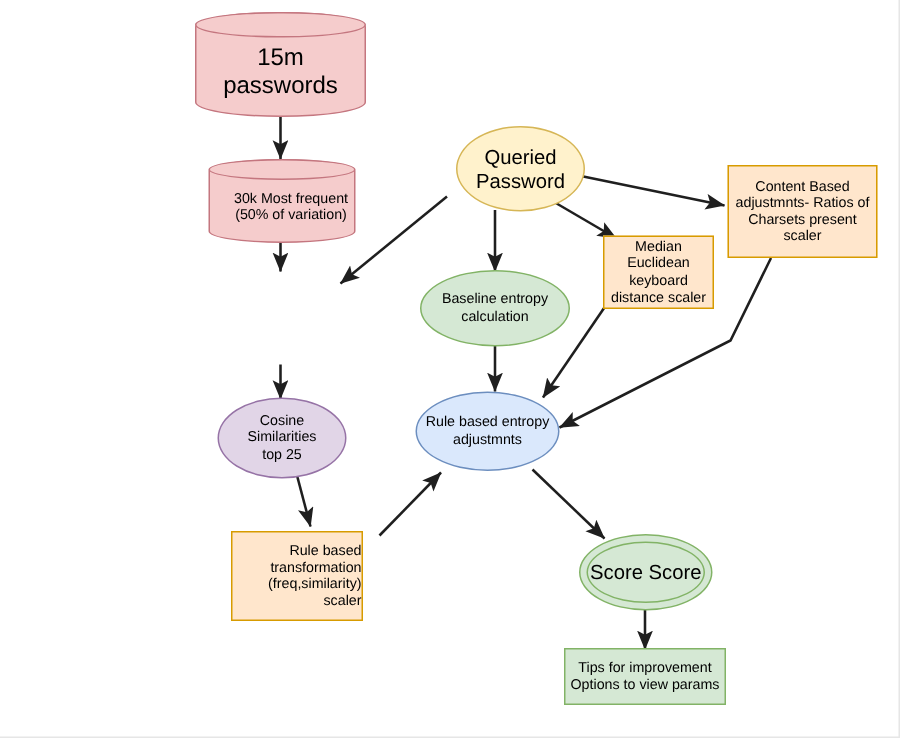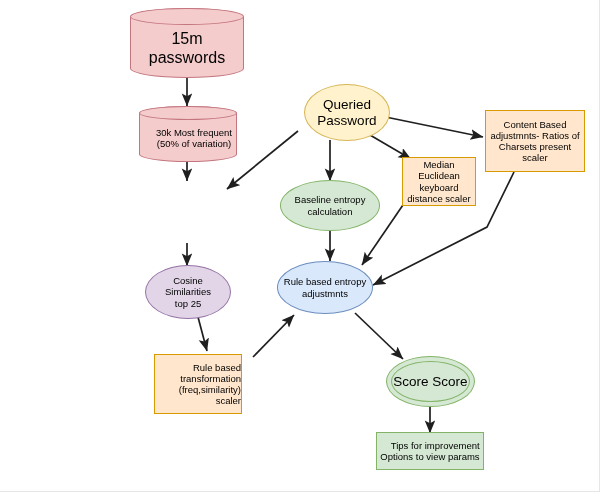--- a/index.html
+++ b/index.html
@@ -167,18 +167,18 @@
     <span>Rule based
 transformation
 (freq,similarity) scaler</span>
   </div>
 
   <div class="node ellipse fill-green double-ellipse t13" style="left:386px; top:356px; width:89px; height:51px;">
     <span class="inner-ring"></span>
     <span>Score Score</span>
   </div>
 
-  <div class="node rect fill-green t9" style="left:376px; top:432px; width:108px; height:38px;text-align:right;">
+  <div class="node rect fill-green t9" style="left:376px; top:432px; width:108px; height:38px;">
     <span>Tips for improvement
 Options to view params</span>
   </div>
 
 </div>
 
 </body></html>

